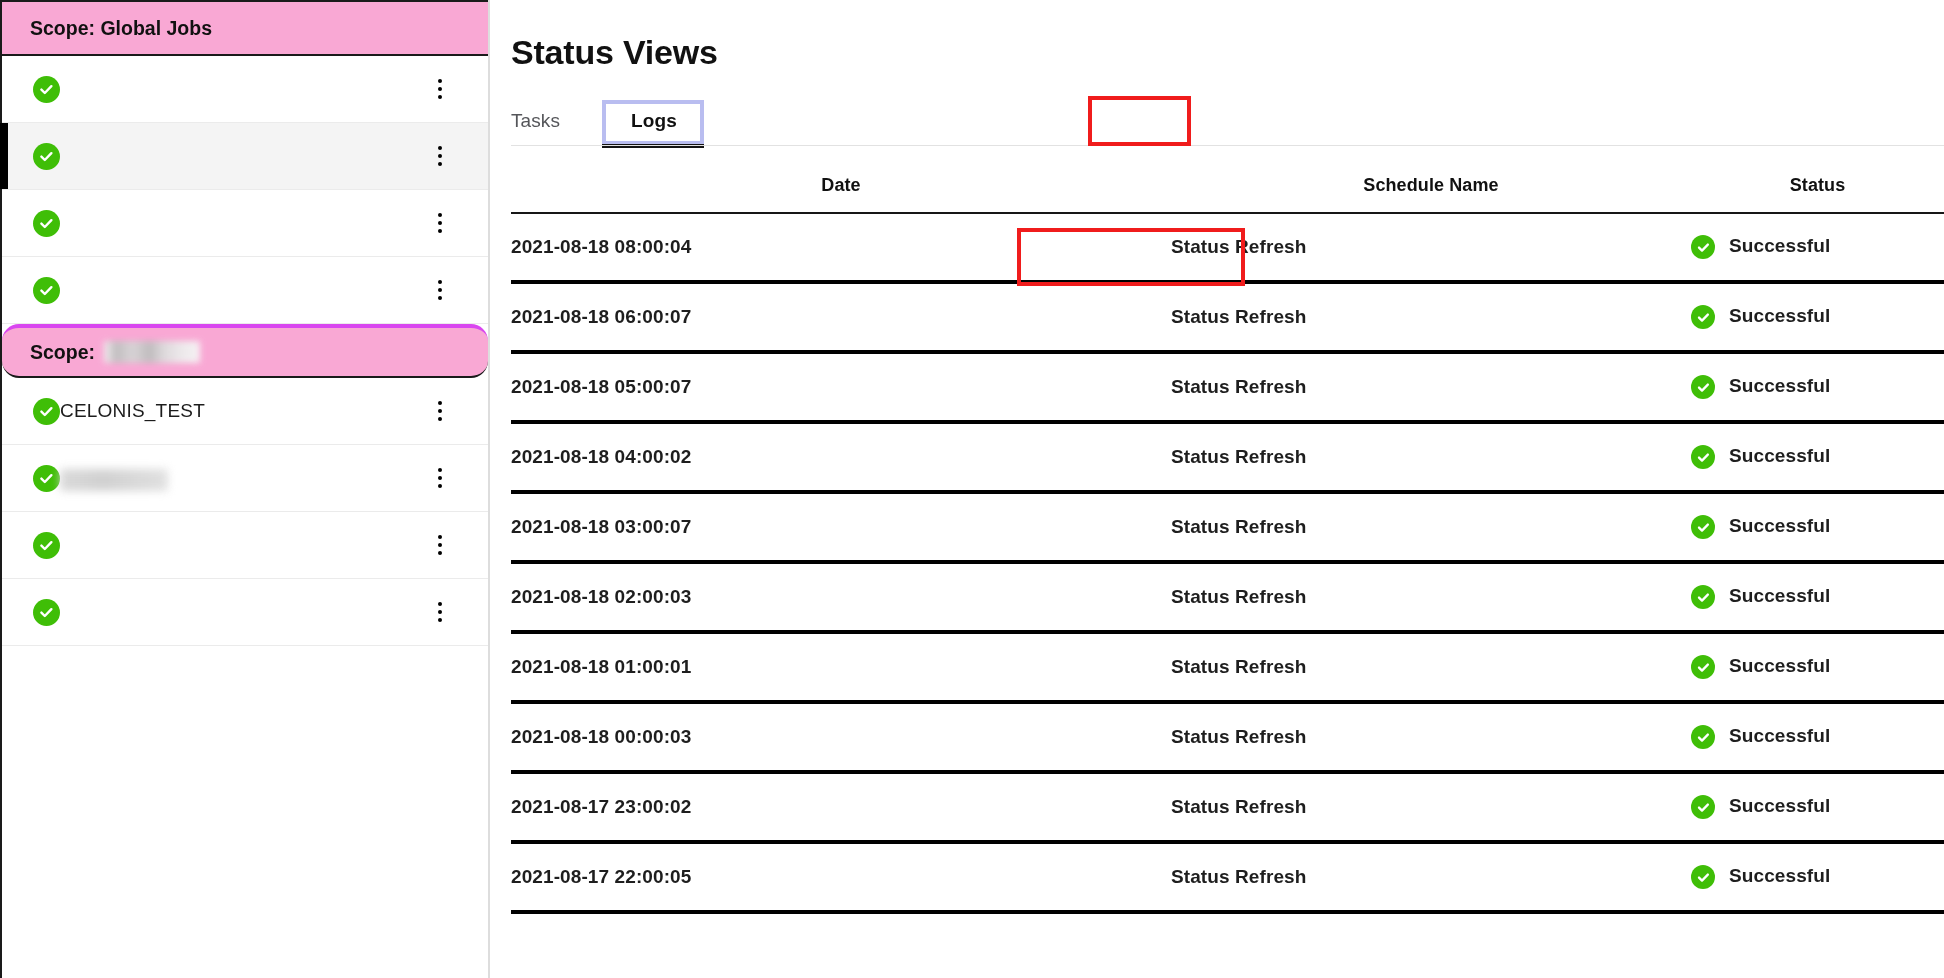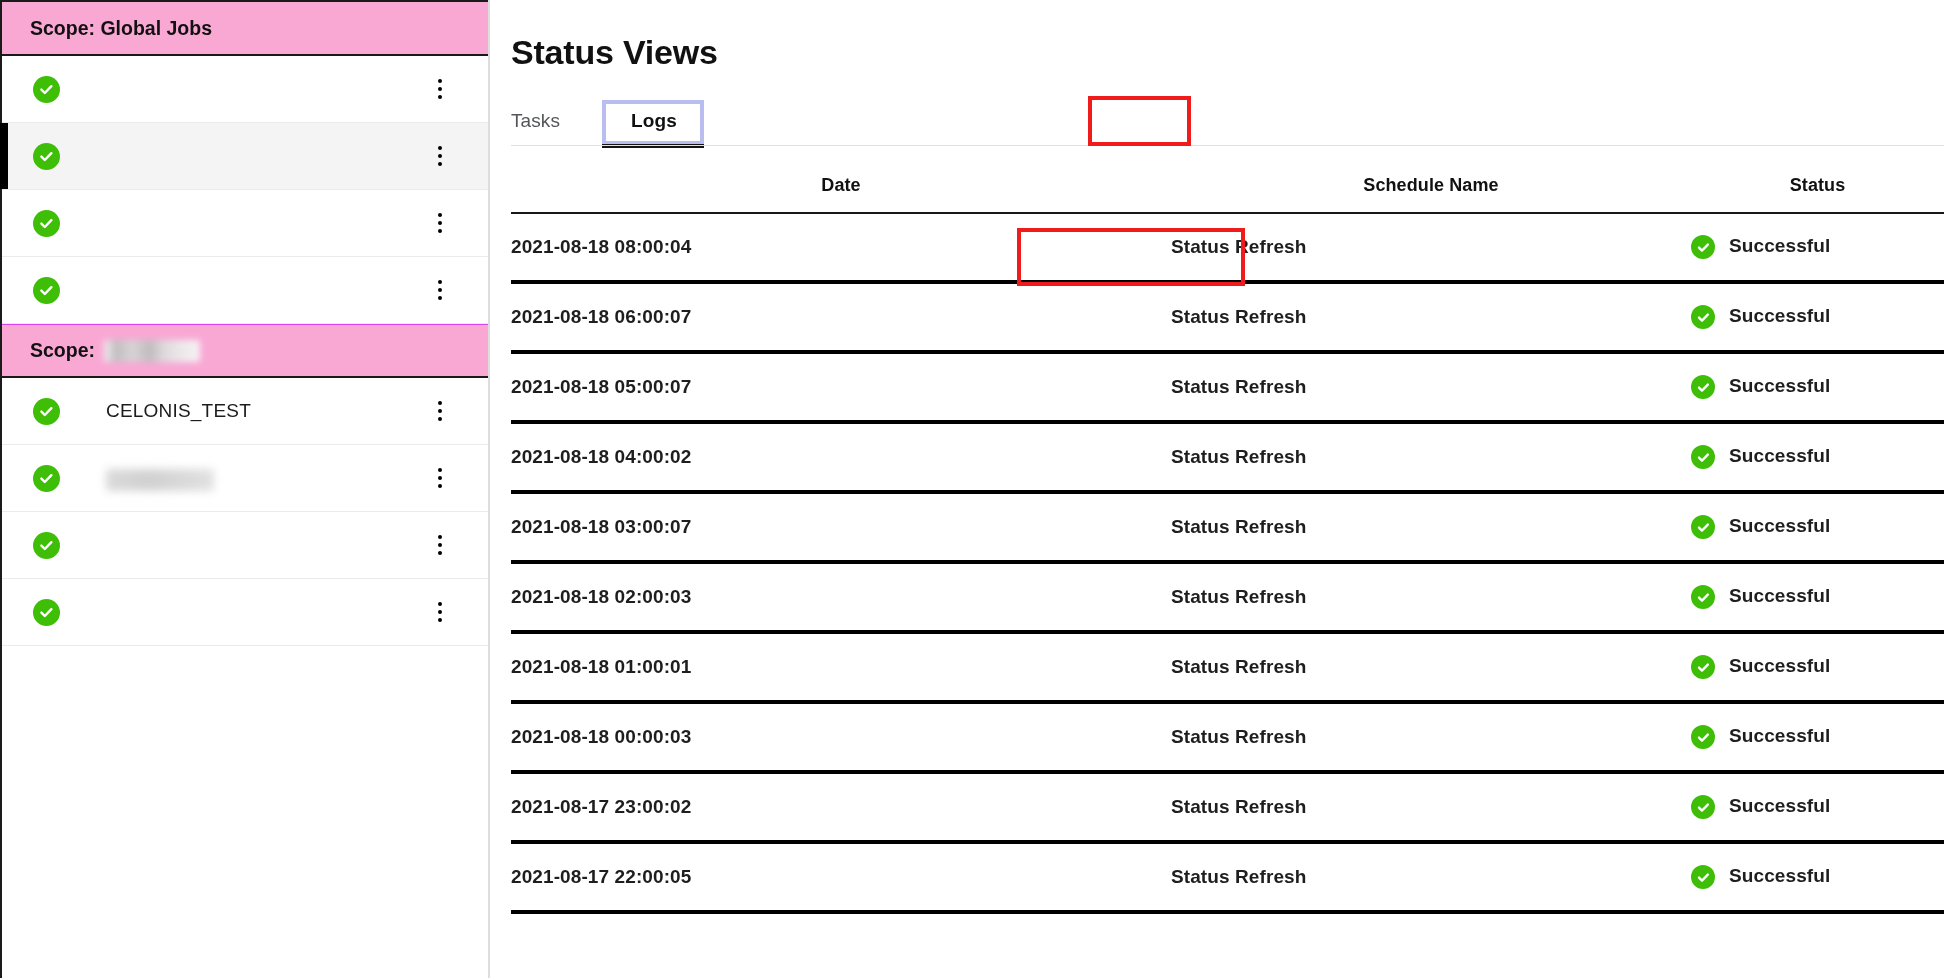--- a/index.html
+++ b/index.html
@@ -86,21 +86,20 @@
     margin-left: 31px;
     margin-right: 0;
     flex: 0 0 auto;
     display: flex;
     align-items: center;
     justify-content: center;
   }
   .status-dot svg { display: block; }
 
   .job-name {
-    margin-left: 46px;
     font-size: 19px;
     color: #1c1c1c;
     flex: 1 1 auto;
     min-width: 0;
     line-height: 1.25;
     letter-spacing: .2px;
   }
   .blur-bar {
     height: 24px;
     border-radius: 2px;
@@ -297,21 +296,21 @@
           </span>
           <span class="job-name"><span class="blur-bar bb-d"></span></span>
           <span class="kebab">
               <i></i>
               <i></i>
               <i></i>
             </span>
         </div>
       </div>
 
-      <div class="scope-header" style="border-top:1px solid #d946ef;">
+      <div class="scope-header" style="border-top:4px solid #d946ef;border-radius:17px;">
         <span class="scope-label">Scope:</span>
         <span class="blur-chip" style="width:96px;"></span>
       </div>
       <div class="job-list">
 
         <div class="job-row">
           <span class="status-dot">
             <svg width="17" height="17" viewBox="0 0 17 17">
                 <path d="M3.4 8.6 L6.8 12 L13.4 5.2" fill="none" stroke="#ffffff" stroke-width="2.4" stroke-linecap="round" stroke-linejoin="round"></path>
               </svg>

